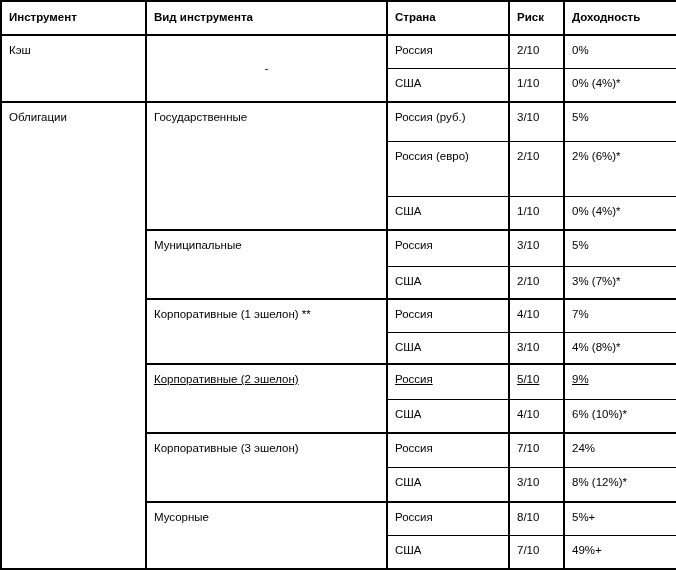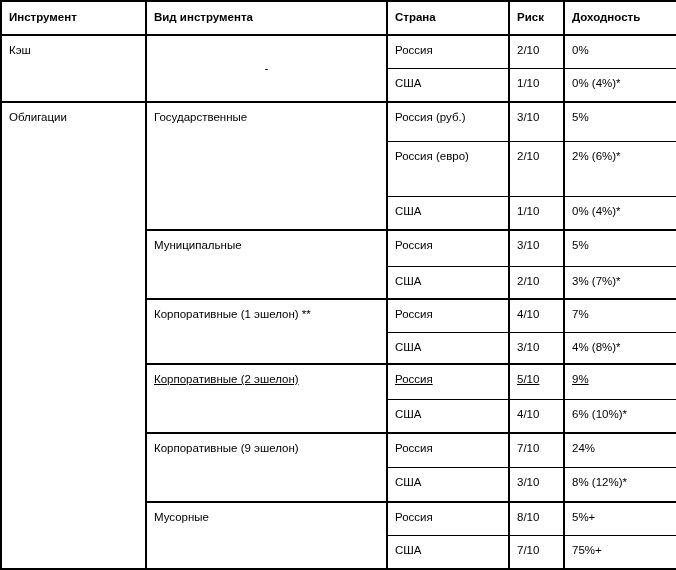--- a/index.html
+++ b/index.html
@@ -137,36 +137,36 @@
       <td class="tt">5/10</td>
       <td class="tt">9%</td>
     </tr>
     <tr style="height:34px;">
       <td>США</td>
       <td>4/10</td>
       <td>6% (10%)*</td>
     </tr>
 
     <tr style="height:34px;">
-      <td class="tt" rowspan="2">Корпоративные (9 эшелон)</td>
+      <td class="tt" rowspan="2">Корпоративные (3 эшелон)</td>
       <td class="tt">Россия</td>
       <td class="tt">7/10</td>
       <td class="tt">24%</td>
     </tr>
     <tr style="height:35px;">
       <td>США</td>
       <td>3/10</td>
       <td>8% (12%)*</td>
     </tr>
 
     <tr style="height:33px;margin-top:40px;">
       <td class="tt" rowspan="2">Мусорные</td>
       <td class="tt">Россия</td>
       <td class="tt">8/10</td>
       <td class="tt">5%+</td>
     </tr>
     <tr style="height:34px;">
       <td>США</td>
       <td>7/10</td>
-      <td>75%+</td>
+      <td>49%+</td>
     </tr>
   </tbody>
 </table>
 
 </body></html>

